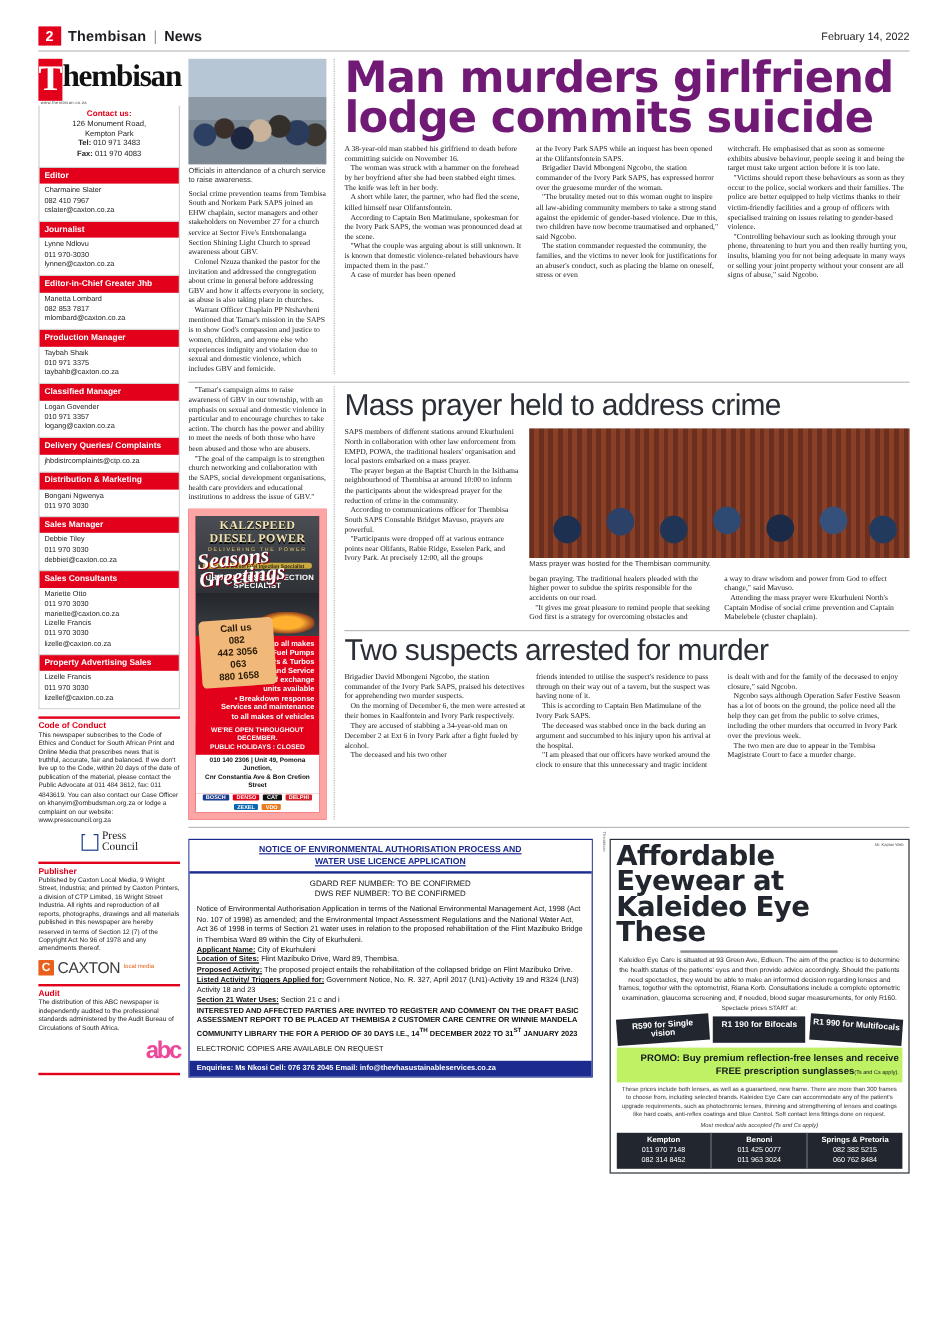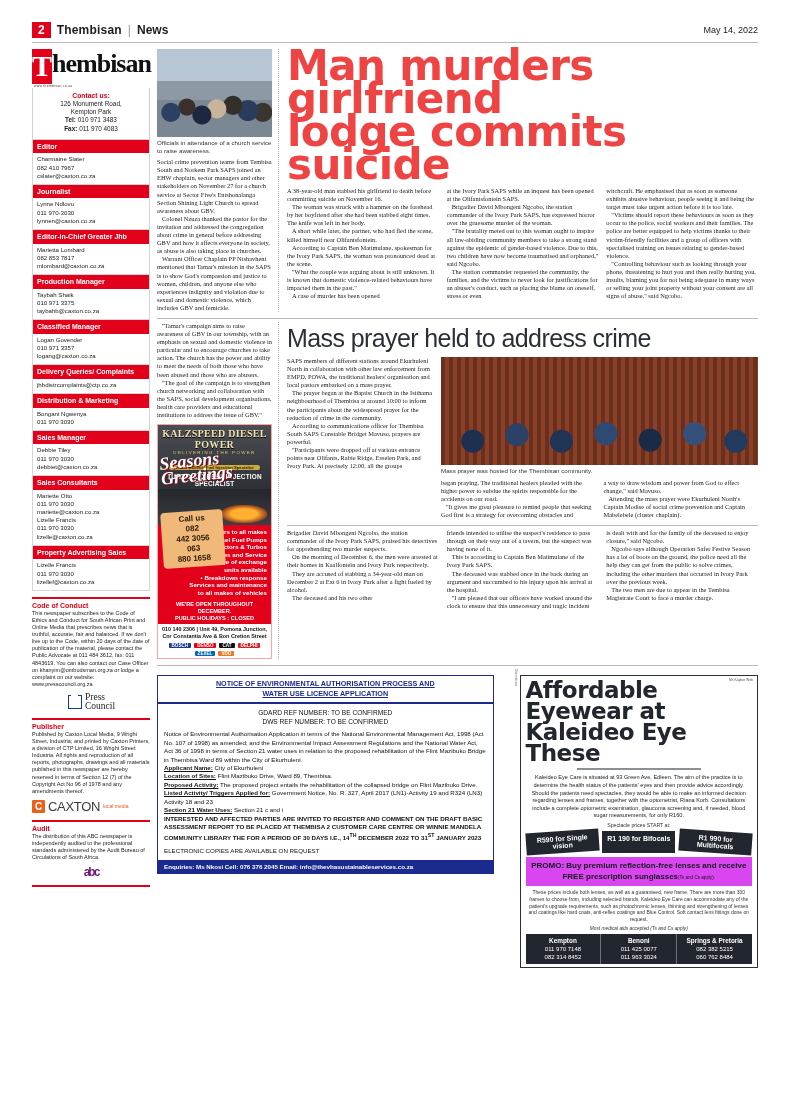--- a/index.html
+++ b/index.html
@@ -60,21 +60,21 @@
   .note-text { font-size:5.5px; line-height:7.1px; color:#1c1c1c; }
   .press-council { display:flex; align-items:center; gap:3px; margin:5px 0 3px;padding-left:36px; }
   .pc-mark { width:14px; height:14px; border:1.6px solid #1a3a8f; position:relative; }
   .pc-mark:after{content:"";position:absolute;left:2px;top:-2px;width:7px;height:3px;background:#fff;}
   .pc-text { font-family:"Liberation Serif", serif; font-size:9.5px; line-height:9.5px; color:#1b1b1b; }
   .caxton { display:flex; align-items:center; gap:3px; margin:4px 0 2px; }
   .cax-c { background:#e8601c; color:#fff; font-weight:bold; font-size:10px;
            width:13px; height:13px; text-align:center; line-height:13px; border-radius:1px; }
   .cax-word { font-size:13px; color:#3b3b3b; letter-spacing:-.3px; }
   .cax-sub { font-size:5px; color:#e8601c; }
-  .abc { text-align:center; font-size:12px; font-weight:bold; color:#701a75;
+  .abc { text-align:right; font-size:20px; font-weight:bold; color:#ec4899;
          letter-spacing:-2px; font-family:"Liberation Sans", sans-serif; margin-top:4px;}
 
   
   .hero-row { display:flex; gap:8px; }
   .col-left { width:122px; flex:0 0 122px; border-right:1px dotted #b5b5b5; padding-right:6px; }
   .col-right { flex:1; }
 
   .photo { width:100%; background:#6f7d8c; position:relative; overflow:hidden; }
   .photo.people1 { height:88px;
     background:
@@ -93,21 +93,21 @@
       radial-gradient(circle at 38% 78%, #203455 0 11px, transparent 12px),
       radial-gradient(circle at 52% 71%, #2f4a72 0 11px, transparent 12px),
       radial-gradient(circle at 66% 77%, #1b2b47 0 11px, transparent 12px),
       radial-gradient(circle at 80% 71%, #35507a 0 11px, transparent 12px),
       radial-gradient(circle at 93% 78%, #223a5e 0 11px, transparent 12px),
       repeating-linear-gradient(90deg,#6b2f1f 0 4px,#8a4026 4px 8px); }
   .cap { font-size:6.2px; line-height:7.6px; color:#333; padding:2px 0 4px; }
 
   h1.head-main {
     font-family:"DejaVu Sans", sans-serif; font-weight:bold;
-    font-size:42px; line-height:33px; letter-spacing:-.6px; color:#ef4444;
+    font-size:36px; line-height:33px; letter-spacing:-.6px; color:#701a75;
     margin: 0 0 6px 0;
   }
   h2.head-sec {
     font-family:"Liberation Sans", sans-serif; font-weight:normal;
     font-size:25px; line-height:27px; letter-spacing:-.6px; color:#2b2f38;
     margin: 3px 0 5px 0;
   }
   h2.head-left {
     font-family:"Liberation Sans", sans-serif; font-weight:normal;
     font-size:20px; line-height:22px; letter-spacing:-.6px; color:#2b2f38;
@@ -121,21 +121,21 @@
   .twocol { display:flex; gap:8px; }
   .twocol > div { flex:1; }
   .threecol { display:flex; gap:8px; }
   .threecol > div { flex:1; }
 
   .hline { height:1px; background:#b9b9b9; margin:6px 0 3px; }
 
   
   .ad-diesel {
     margin-top:5px; background:#e2001a; color:#fff; position:relative;
-    border:1px solid #fca5a5; overflow:hidden;
+    border:6px solid #fca5a5; overflow:hidden;
   }
   .ad-d-top { background:#3b3f44; padding:3px 2px 2px; text-align:center;
               background-image:linear-gradient(#4a4e54,#2e3237); }
   .ad-d-brand { font-family:"Liberation Serif", serif; font-weight:bold; font-size:10px;
                 color:#f2e3b0; letter-spacing:.3px; line-height:11px;
                 text-shadow:0 1px 0 #000; }
   .ad-d-tag { font-size:4.4px; letter-spacing:1.4px; color:#e8c96a; }
   .ad-d-pill { background:#caa93f; color:#231f10; font-size:4.2px; font-weight:bold;
                display:inline-block; padding:0 6px; border-radius:6px; margin:1px 0; }
   .ad-d-spec { font-size:6.4px; font-weight:bold; color:#fff; letter-spacing:.2px; }
@@ -178,21 +178,21 @@
   .eye-credit { position:absolute; right:4px; top:2px; font-size:3.4px; color:#555; }
   .eye-h { text-align:left; font-family:"DejaVu Sans", sans-serif; font-weight:bold;
            font-size:23px; line-height:21px; color:#22262e; letter-spacing:-.5px; }
   .eye-div { height:2px; background:#8b8f96; width:55%; margin:4px auto 4px; }
   .eye-p { font-size:5.6px; line-height:7.6px; text-align:center; color:#1c1c1c; }
   .eye-start { text-align:center; font-size:5.2px; margin:2px 0 3px; color:#333; }
   .eye-prices { display:flex; justify-content:space-between; gap:4px; margin-bottom:4px; }
   .eye-tag { flex:1; background:#22262e; color:#fff; font-weight:bold; font-size:7px;
              text-align:center; padding:4px 2px; }
   .eye-tag.t1{transform:rotate(-4deg);} .eye-tag.t3{transform:rotate(4deg);}
-  .eye-promo { background:#d946ef; text-align:center; font-weight:bold; font-size:8px;
+  .eye-promo { background:#bef264; text-align:right; font-weight:bold; font-size:8px;
                line-height:11px; padding:3px; color:#15181d; }
   .eye-promo small { font-size:4.6px; font-weight:normal; }
   .eye-fine { font-size:5px; line-height:6.8px; text-align:center; color:#333; padding:3px 2px; }
   .eye-med { text-align:center; font-size:4.8px; font-style:italic; color:#333; padding-bottom:3px; }
   .eye-foot { background:#22262e; color:#fff; display:flex; }
   .eye-foot > div { flex:1; text-align:center; padding:3px 2px; font-size:6px; line-height:8px;
                     border-right:1px solid #6d717a; }
   .eye-foot > div:last-child { border-right:none; }
   .eye-foot b { font-size:6.4px; }
   .side-credit { writing-mode:vertical-rl; font-size:3.4px; color:#777; }
@@ -200,21 +200,21 @@
 </head>
 <body>
 
 <div class="page">
 
   <div class="topbar">
     <span class="pagenum">2</span>
     <span class="topbar-title">Thembisan</span>
     <span class="topbar-sep">|</span>
     <span class="topbar-sec">News</span>
-    <span class="topbar-date">May 14, 2022</span>
+    <span class="topbar-date">February 14, 2022</span>
   </div>
   <div class="rule"></div>
 
   <div class="cols">
 
     <div class="sidebar">
 
       <div class="logo-box">
         <div class="logo">
           <span class="logo-T">T</span>
@@ -470,20 +470,21 @@
                   </div>
                 <div class="body-serif" id="mp-c3">
                     <p class="first">a way to draw wisdom and power from God to effect change," said Mavuso.</p>
                     <p>Attending the mass prayer were Ekurhuleni North's Captain Modise of social crime prevention and Captain Mabelebele (cluster chaplain).</p>
                   </div>
               </div>
             </div>
           </div>
 
           <div class="hline"></div>
+          <h2 class="head-sec">Two suspects arrested for murder</h2>
           <div class="threecol">
             <div class="body-serif" id="ts-c1">
                 <p class="first">Brigadier David Mbongeni Ngcobo, the station commander of the Ivory Park SAPS, praised his detectives for apprehending two murder suspects.</p>
                 <p>On the morning of December 6, the men were arrested at their homes in Kaalfontein and Ivory Park respectively.</p>
                 <p>They are accused of stabbing a 34-year-old man on December 2 at Ext 6 in Ivory Park after a fight fueled by alcohol.</p>
                 <p>The deceased and his two other</p>
               </div>
             <div class="body-serif" id="ts-c2">
                 <p class="first">friends intended to utilise the suspect's residence to pass through on their way out of a tavern, but the suspect was having none of it.</p>
                 <p>This is according to Captain Ben Matimulane of the Ivory Park SAPS.</p>
@@ -493,21 +494,21 @@
             <div class="body-serif" id="ts-c3">
                 <p class="first">is dealt with and for the family of the deceased to enjoy closure," said Ngcobo.</p>
                 <p>Ngcobo says although Operation Safer Festive Season has a lot of boots on the ground, the police need all the help they can get from the public to solve crimes, including the other murders that occurred in Ivory Park over the previous week.</p>
                 <p>The two men are due to appear in the Tembisa Magistrate Court to face a murder charge.</p>
               </div>
           </div>
         </div>
       </div>
 
       <div class="hline"></div>
-      <div style="display:flex; gap:20px;">
+      <div style="display:flex; gap:8px;">
 
         <div style="flex:0 0 56%;">
           <div class="env">
             <div class="env-head">
               <span>NOTICE OF ENVIRONMENTAL AUTHORISATION PROCESS AND</span><br>
               <span>WATER USE LICENCE APPLICATION</span>
             </div>
             <div class="env-bar"></div>
             <div class="env-body">
               <div class="env-ref">GDARD REF NUMBER: TO BE CONFIRMED</div>

